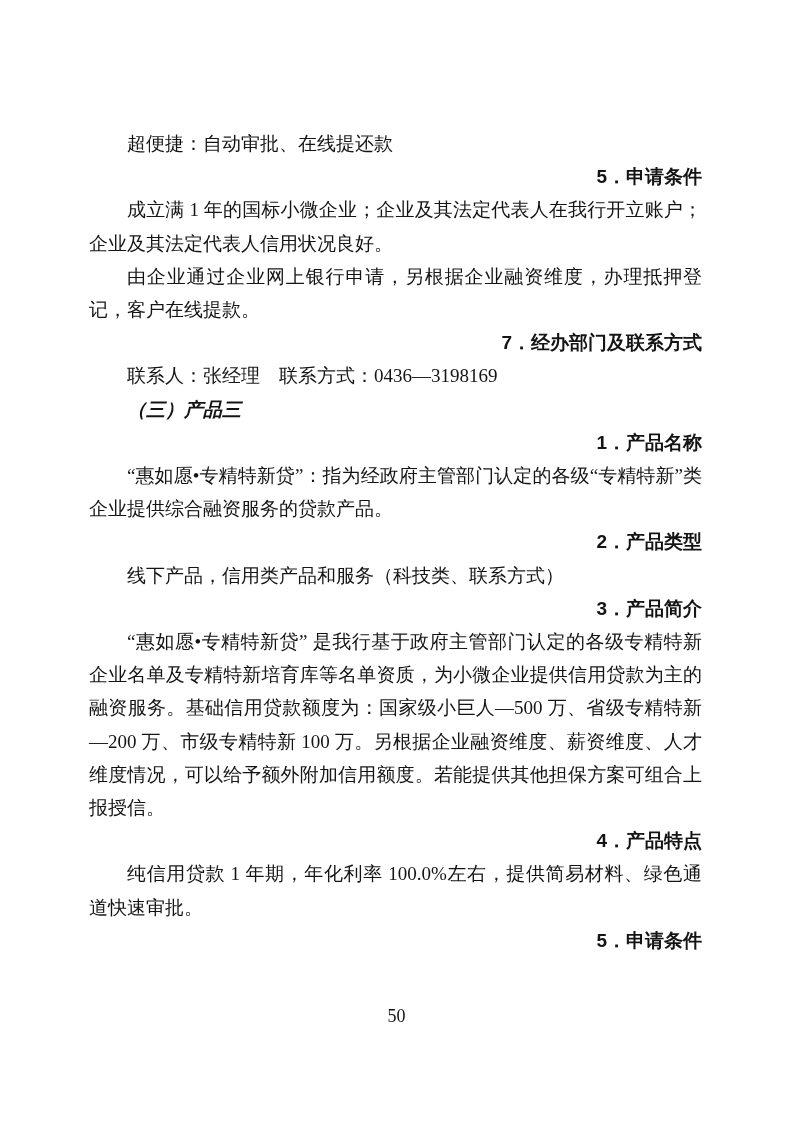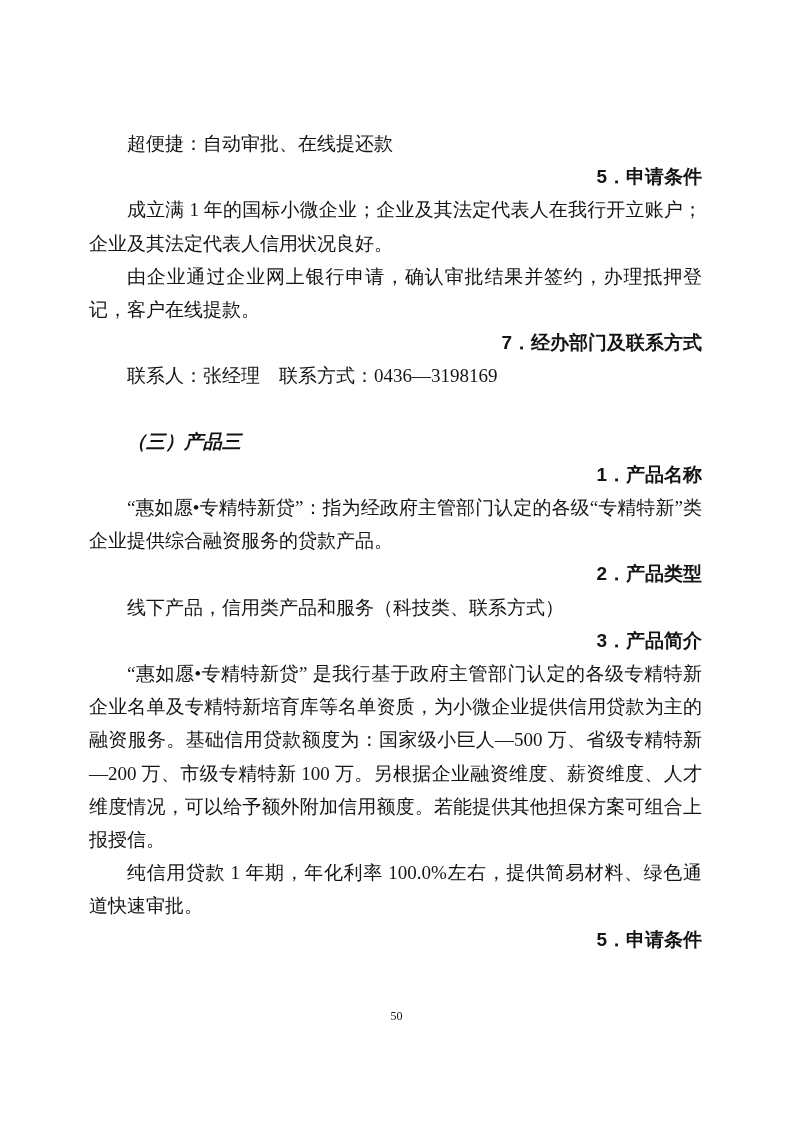--- a/index.html
+++ b/index.html
@@ -38,50 +38,50 @@
   .heading {
     font-family: "Liberation Sans", "DejaVu Sans", sans-serif;
     font-weight: 700;
     text-align: right;
   }
   .section-heading {
     font-family: "Liberation Serif", "DejaVu Serif", serif;
     font-weight: 700;
     font-style: italic;
     text-align: left;
-    margin-top: 32px;
   }
   .page-footer {
     position: absolute;
     top: 1004px;
     left: 0;
     width: 793px;
     text-align: center;
-    font-size: 12px;
+    font-size: 18px;
     line-height: 24px;
     color: #141414;
   }
 </style>
 </head>
 <body>
 
 <div class="page">
   <div class="content">
     <div class="block body-par">超便捷：自动审批、在线提还款</div>
     <div class="block heading">5．申请条件</div>
     <div class="block body-par">成立满 1 年的国标小微企业；企业及其法定代表人在我行开立账户；企业及其法定代表人信用状况良好。</div>
-    <div class="block body-par">由企业通过企业网上银行申请，确认审批结果并签约，办理抵押登记，客户在线提款。</div>
+    <div class="block body-par">由企业通过企业网上银行申请，另根据企业融资维度，办理抵押登记，客户在线提款。</div>
     <div class="block heading">7．经办部门及联系方式</div>
     <div class="block body-par">联系人：张经理　联系方式：0436—3198169</div>
     <div class="block section-heading">（三）产品三</div>
     <div class="block heading">1．产品名称</div>
     <div class="block body-par">“惠如愿•专精特新贷”：指为经政府主管部门认定的各级“专精特新”类企业提供综合融资服务的贷款产品。</div>
     <div class="block heading">2．产品类型</div>
     <div class="block body-par">线下产品，信用类产品和服务（科技类、联系方式）</div>
     <div class="block heading">3．产品简介</div>
     <div class="block body-par">“惠如愿•专精特新贷” 是我行基于政府主管部门认定的各级专精特新企业名单及专精特新培育库等名单资质，为小微企业提供信用贷款为主的融资服务。基础信用贷款额度为：国家级小巨人—500 万、省级专精特新—200 万、市级专精特新 100 万。另根据企业融资维度、薪资维度、人才维度情况，可以给予额外附加信用额度。若能提供其他担保方案可组合上报授信。</div>
+    <div class="block heading">4．产品特点</div>
     <div class="block body-par">纯信用贷款 1 年期，年化利率 100.0%左右，提供简易材料、绿色通道快速审批。</div>
     <div class="block heading">5．申请条件</div>
   </div>
   <div class="page-footer">
     <span>50</span>
   </div>
 </div>
 
 </body></html>

